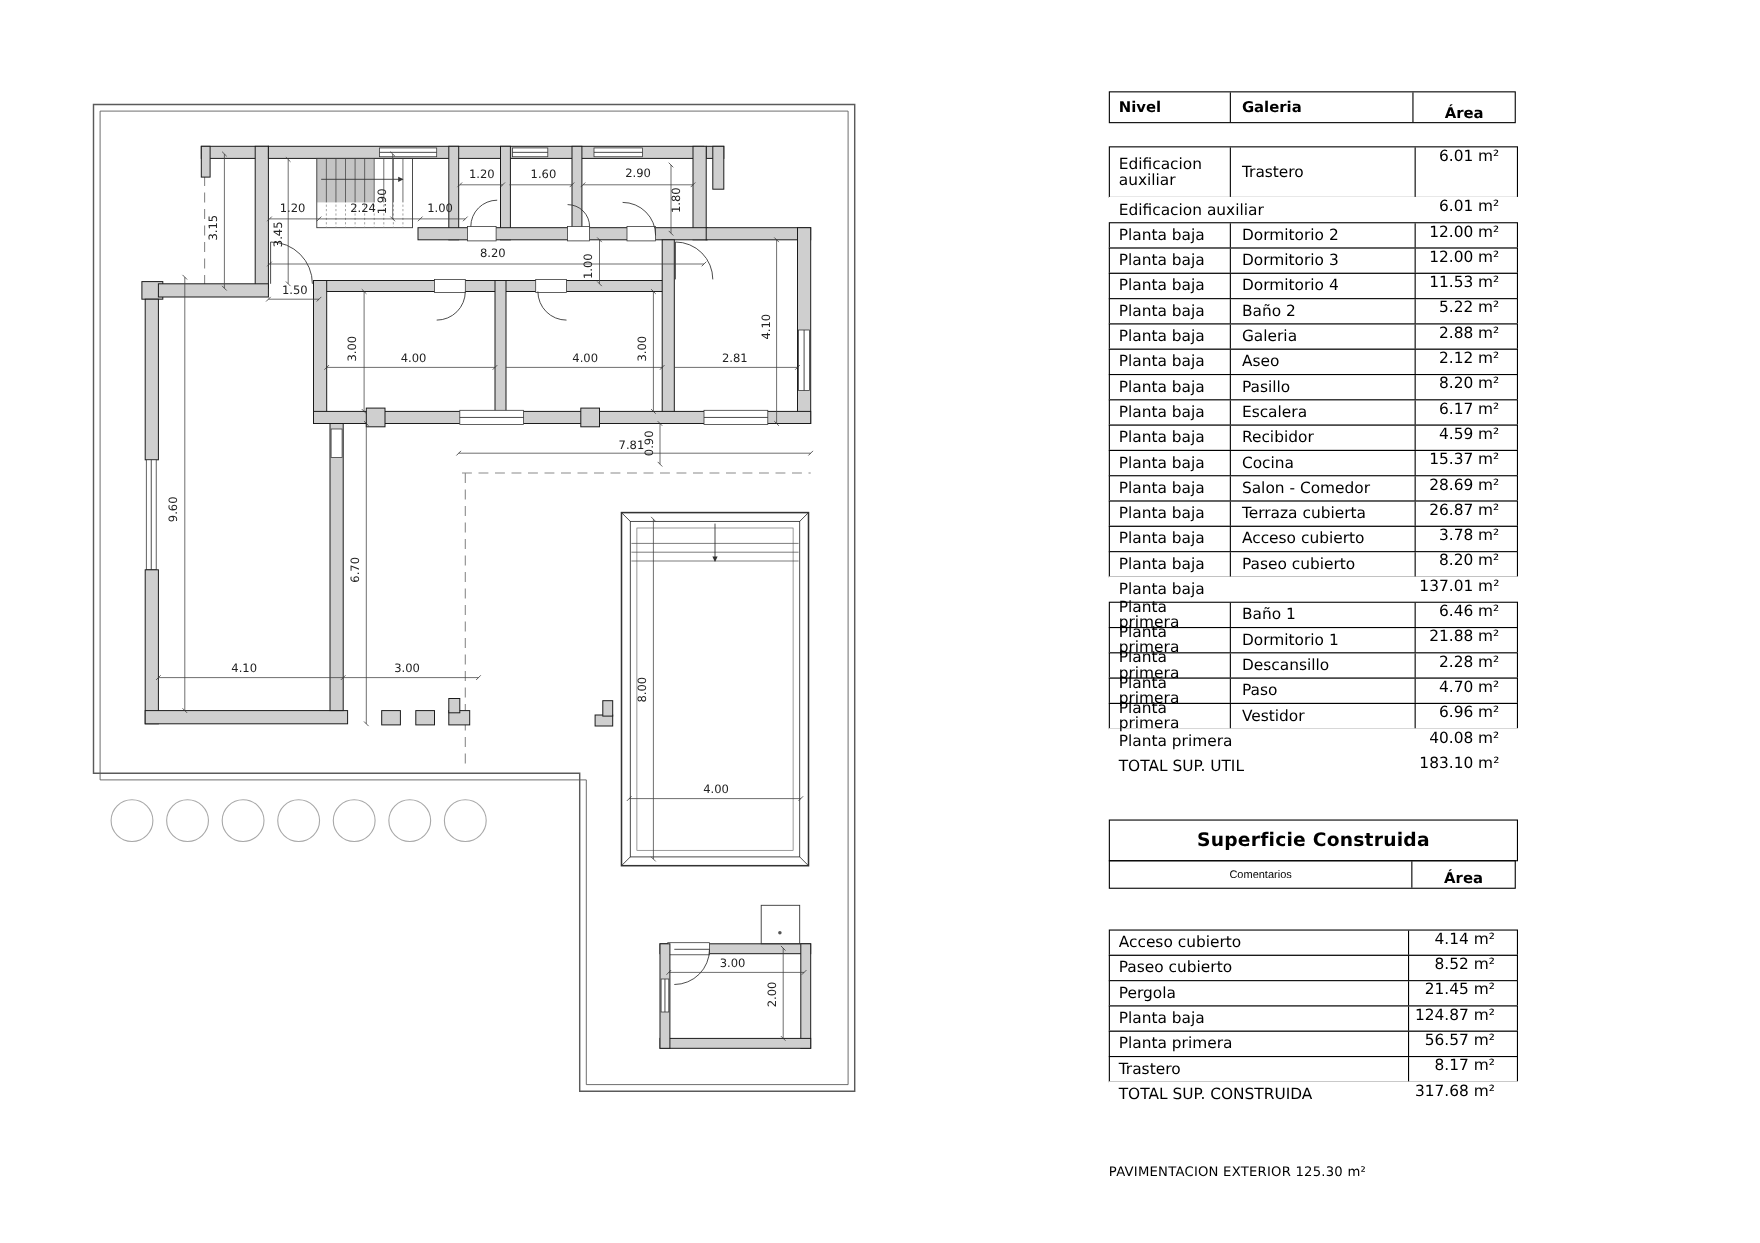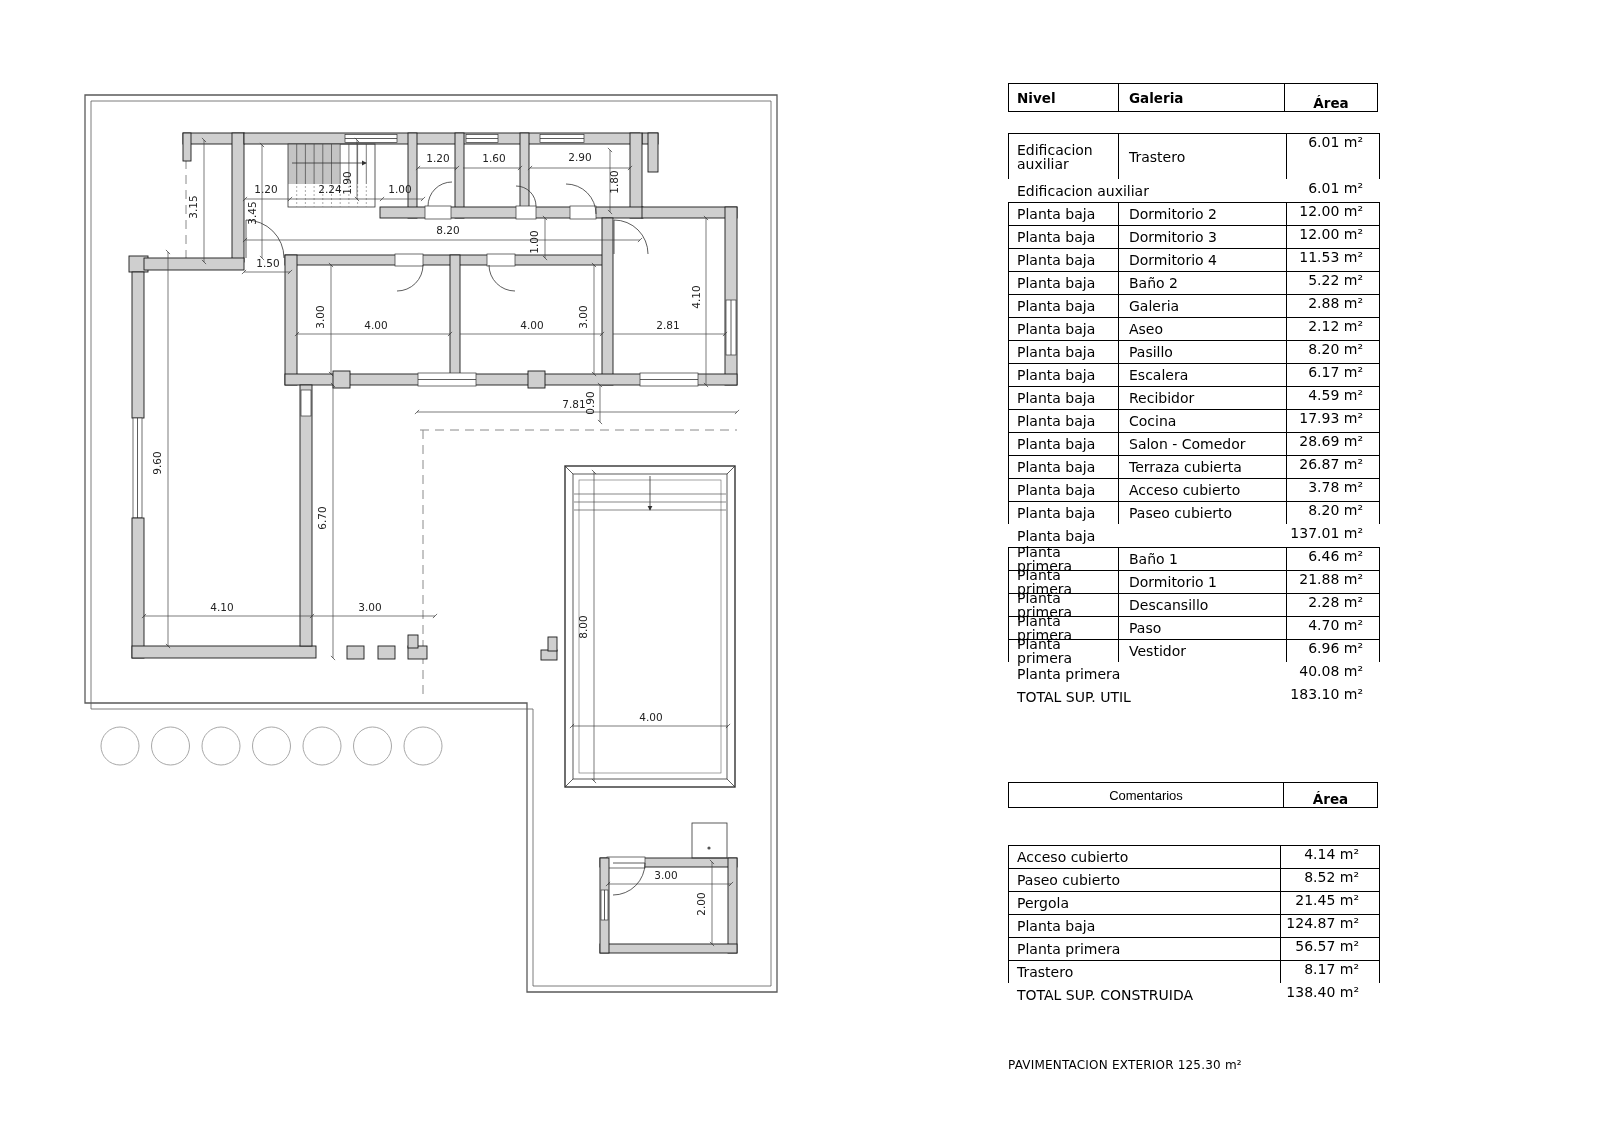--- a/index.html
+++ b/index.html
@@ -25,21 +25,21 @@
   .u-head{top:83px;height:29px}
   .u-rows{position:absolute;top:133px;left:0;width:372px}
   .c-title{top:745px}
   .c-head{top:782px;height:26px}
   .c-rows{position:absolute;top:845px;left:0;width:372px}
 
   .hc1{width:110px;padding-left:8px;box-sizing:border-box;align-self:stretch;display:flex;align-items:center;border-right:1.5px solid #000}
   .hc2{flex:1;padding-left:10px;align-self:stretch;display:flex;align-items:center;border-right:1.5px solid #000}
   .hc3{width:92px;text-align:center}
   .hc-com{width:274px;text-align:center;font-weight:normal;font-family:"Liberation Sans",sans-serif;
-          font-size:13px;align-self:stretch;display:flex;align-items:center;justify-content:center;border-right:1.5px solid #000}
+          font-size:10px;align-self:stretch;display:flex;align-items:center;justify-content:center;border-right:1.5px solid #000}
   .hc-area{flex:1;text-align:center;font-weight:bold;font-size:13.5px}
 
   .trow{display:flex;height:22px;border:1px solid #000;margin-top:-1px;
         font-weight:normal;font-size:14px;background:#fff}
   .trow:first-child{margin-top:0}
   .trow .c1{width:110px;padding-left:8px;box-sizing:border-box;border-right:1px solid #000;
             align-self:stretch;display:flex;align-items:center;line-height:14px}
   .trow .c2{flex:1;padding-left:10px;border-right:1px solid #000;align-self:stretch;display:flex;align-items:center}
   .trow .c3{width:92px;text-align:right;padding-right:16px;box-sizing:border-box}
   .trow.tall{height:45px}
@@ -349,21 +349,21 @@
           <span class="c3">6.17 m²</span>
         </div>
         <div class="trow data">
           <span class="c1">Planta baja</span>
           <span class="c2">Recibidor</span>
           <span class="c3">4.59 m²</span>
         </div>
         <div class="trow data">
           <span class="c1">Planta baja</span>
           <span class="c2">Cocina</span>
-          <span class="c3">17.93 m²</span>
+          <span class="c3">15.37 m²</span>
         </div>
         <div class="trow data">
           <span class="c1">Planta baja</span>
           <span class="c2">Salon - Comedor</span>
           <span class="c3">28.69 m²</span>
         </div>
         <div class="trow data">
           <span class="c1">Planta baja</span>
           <span class="c2">Terraza cubierta</span>
           <span class="c3">26.87 m²</span>
@@ -413,20 +413,21 @@
 
           <span class="c3">40.08 m²</span>
         </div>
         <div class="trow total">
           <span class="c1">TOTAL SUP. UTIL</span>
 
           <span class="c3">183.10 m²</span>
         </div>
     </div>
 
+    <div class="t-title c-title">Superficie Construida</div>
 
     <div class="t-head c-head">
       <span class="hc-com">Comentarios</span>
       <span class="hc-area">Área</span>
     </div>
 
     <div class="c-rows">
       <div class="trow t2 data">
           <span class="c1">Acceso cubierto</span>
           <span class="c3">4.14 m²</span>
@@ -446,19 +447,19 @@
         <div class="trow t2 data">
           <span class="c1">Planta primera</span>
           <span class="c3">56.57 m²</span>
         </div>
         <div class="trow t2 data">
           <span class="c1">Trastero</span>
           <span class="c3">8.17 m²</span>
         </div>
         <div class="trow t2 total">
           <span class="c1">TOTAL SUP. CONSTRUIDA</span>
-          <span class="c3">138.40 m²</span>
+          <span class="c3">317.68 m²</span>
         </div>
     </div>
 
     <div class="pav-note">PAVIMENTACION EXTERIOR 125.30 m²</div>
   </div>
 </div>
 
 </body></html>

